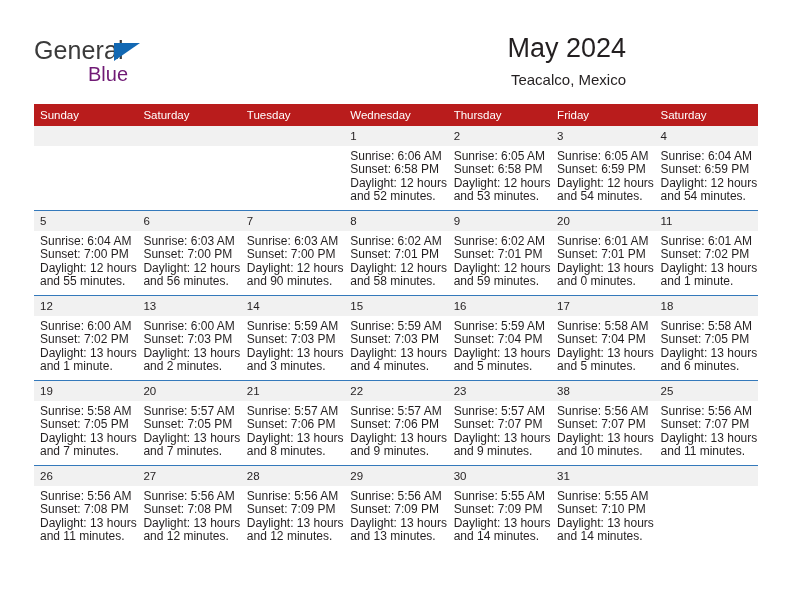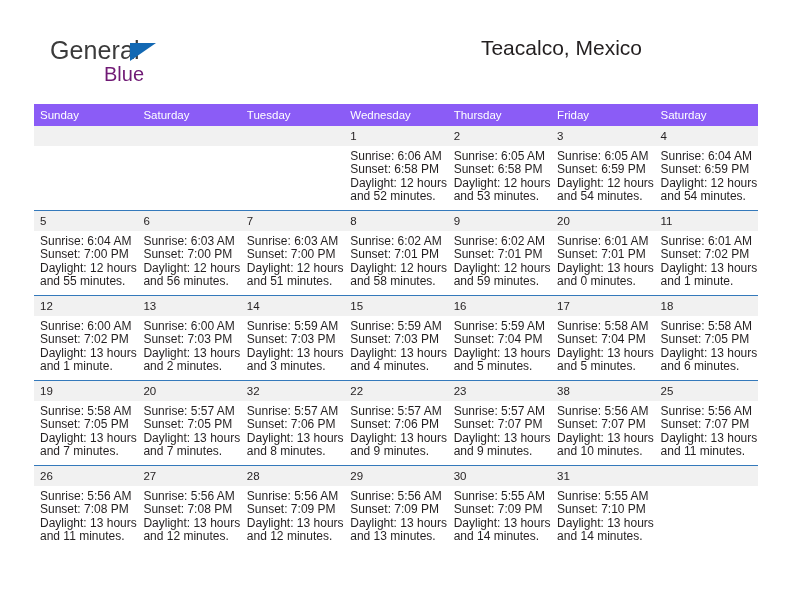--- a/index.html
+++ b/index.html
@@ -18,21 +18,21 @@
   .page {
     position: relative;
     width: 792px;
     height: 612px;
     box-sizing: border-box;
   }
 
   
   .header {
     position: absolute;
-    left: 16px;
+    left: 0;
     top: 0;
     width: 660px;
     height: 100px;
   }
   .brand {
     position: absolute;
     left: 34px;
     top: 36px;
     width: 200px;
     height: 54px;
@@ -72,37 +72,37 @@
     text-align: right;
   }
   .cal-title {
     font-size: 27px;
     color: #231f20;
     line-height: 32px;
     font-weight: normal;
     margin: 0;
   }
   .cal-subtitle {
-    font-size: 21px;
+    font-size: 15px;
     color: #231f20;
     line-height: 20px;
     margin: 6px 0 0 0;
   }
 
   
   .calendar {
     position: absolute;
     left: 34px;
     top: 104px;
     width: 724px;
     border-collapse: collapse;
     table-layout: fixed;
   }
   .calendar th {
-    background: #8b5cf6;
+    background: #b91c1c;
     color: #ffffff;
     font-weight: normal;
     font-size: 11.5px;
     text-align: left;
     padding: 5px 0 5px 6px;
     height: 11px;
     border: none;
   }
   .calendar td {
     vertical-align: top;
@@ -148,20 +148,21 @@
 <div class="page">
 
   <div class="header">
     <div class="brand">
       <span class="brand-general">General</span>
       <span class="brand-triangle"></span>
       <span class="brand-blue">Blue</span>
     </div>
 
     <div class="title-block">
+      <h1 class="cal-title">May 2024</h1>
       <p class="cal-subtitle">Teacalco, Mexico</p>
     </div>
   </div>
 
   <table class="calendar">
     <thead>
       <tr>
         <th>Sunday</th>
         <th>Saturday</th>
         <th>Tuesday</th>
@@ -256,21 +257,21 @@
               </div>
             </div>
           </td>
           <td>
             <div class="daycell">
               <span class="daynum">7</span>
               <div class="info">
                 <div>Sunrise: 6:03 AM</div>
                 <div>Sunset: 7:00 PM</div>
                 <div>Daylight: 12 hours</div>
-                <div>and 51 minutes.</div>
+                <div>and 90 minutes.</div>
               </div>
             </div>
           </td>
           <td>
             <div class="daycell">
               <span class="daynum">8</span>
               <div class="info">
                 <div>Sunrise: 6:02 AM</div>
                 <div>Sunset: 7:01 PM</div>
                 <div>Daylight: 12 hours</div>
@@ -409,21 +410,21 @@
               <div class="info">
                 <div>Sunrise: 5:57 AM</div>
                 <div>Sunset: 7:05 PM</div>
                 <div>Daylight: 13 hours</div>
                 <div>and 7 minutes.</div>
               </div>
             </div>
           </td>
           <td>
             <div class="daycell">
-              <span class="daynum">32</span>
+              <span class="daynum">21</span>
               <div class="info">
                 <div>Sunrise: 5:57 AM</div>
                 <div>Sunset: 7:06 PM</div>
                 <div>Daylight: 13 hours</div>
                 <div>and 8 minutes.</div>
               </div>
             </div>
           </td>
           <td>
             <div class="daycell">

